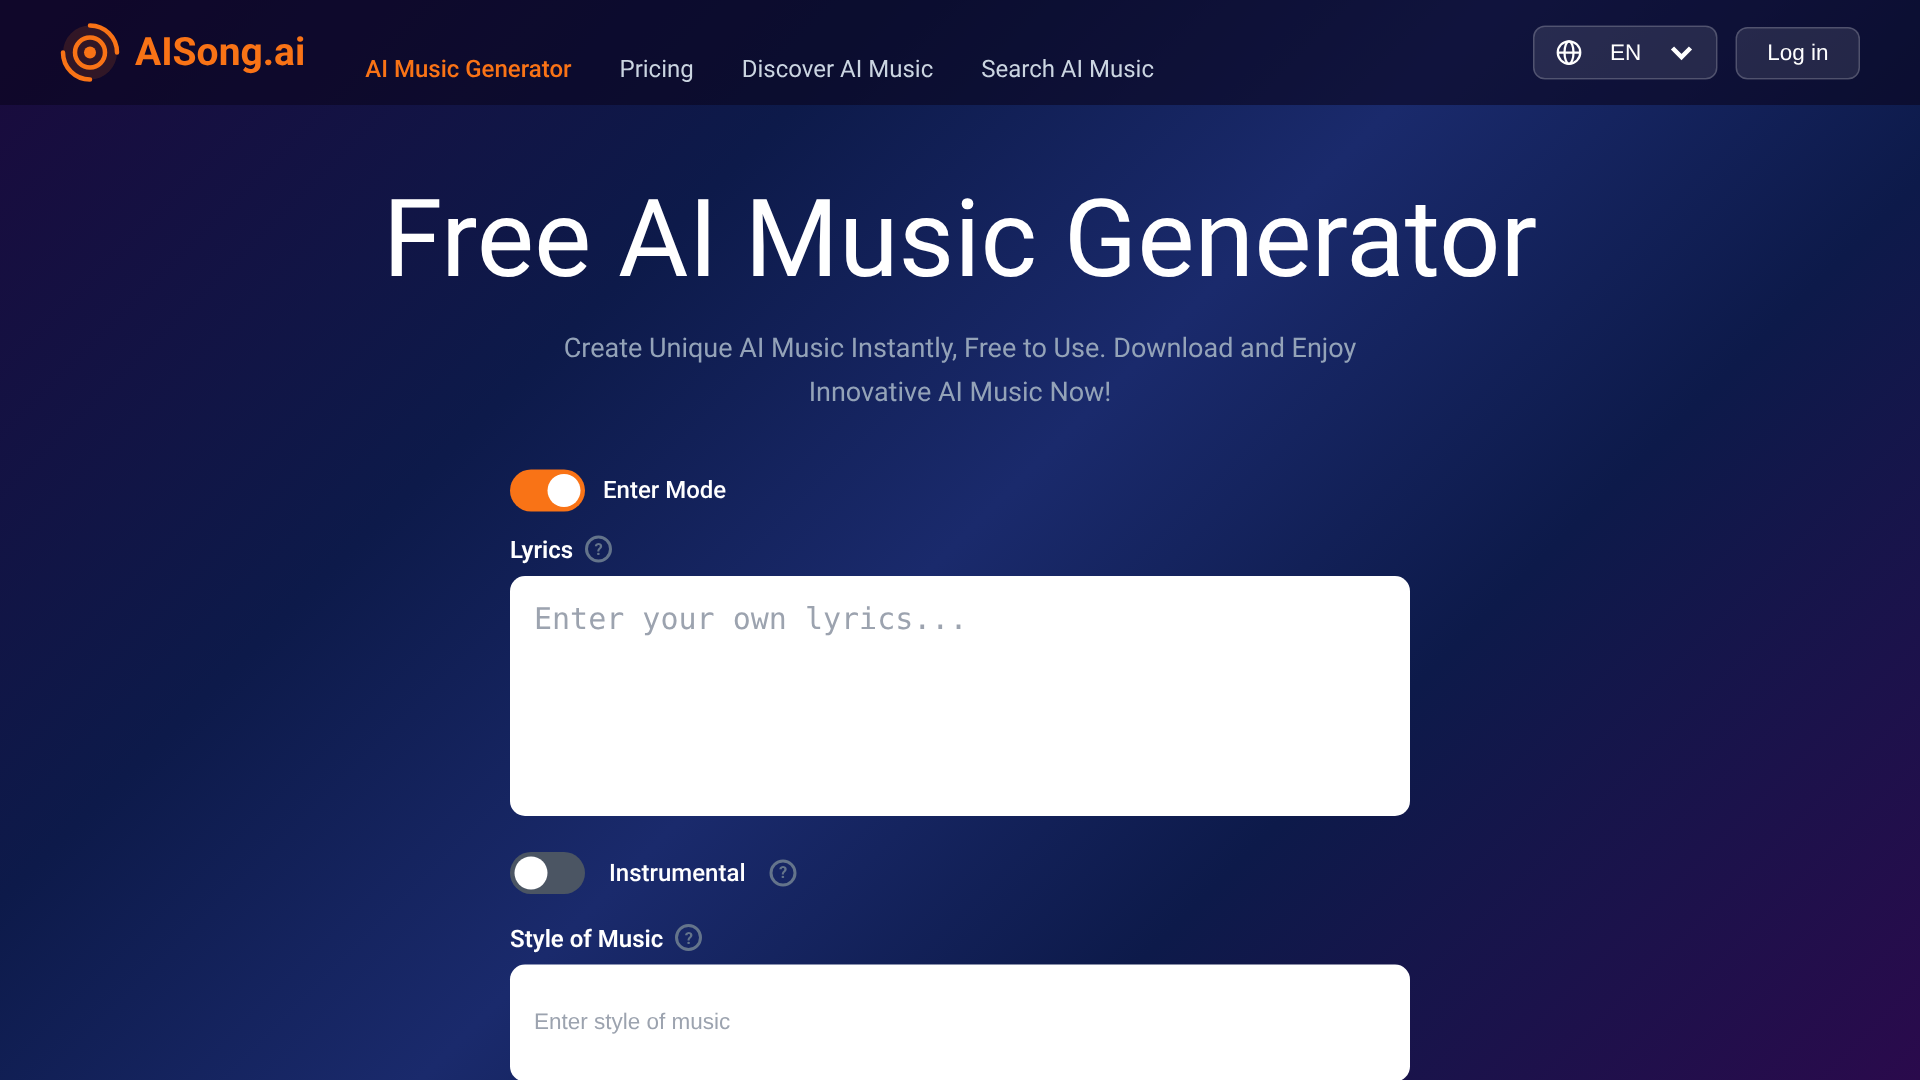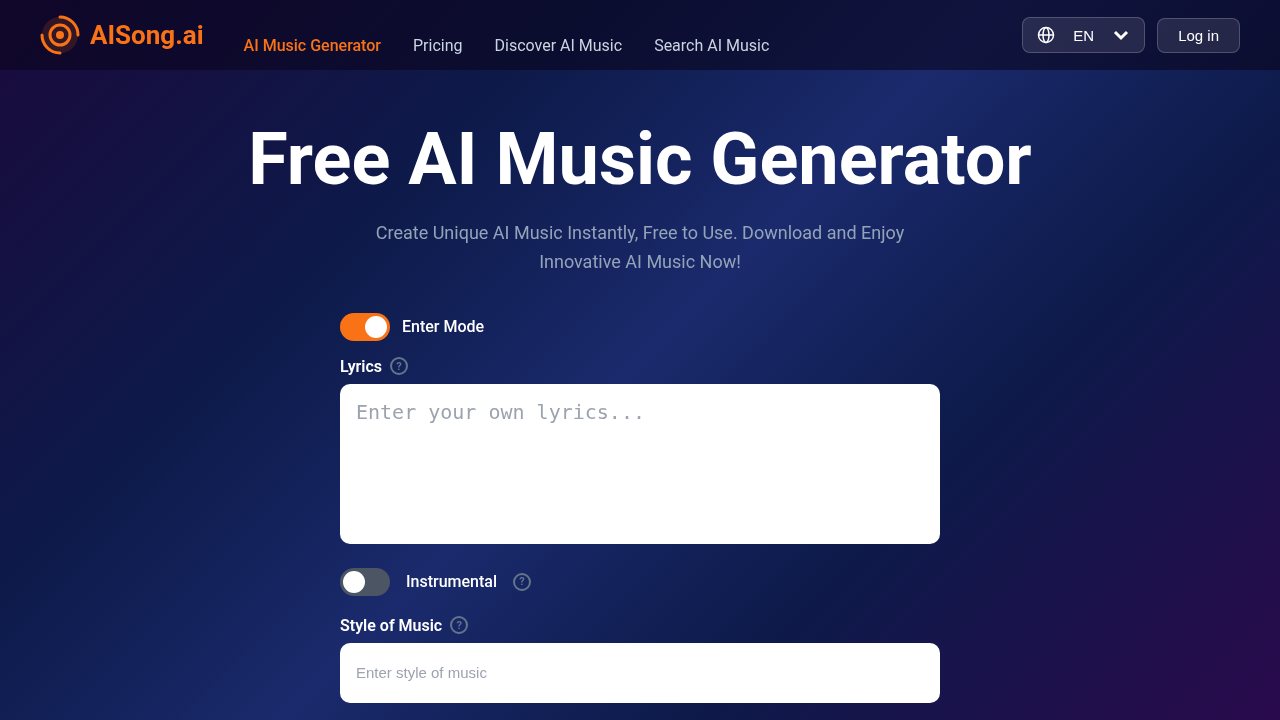--- a/index.html
+++ b/index.html
@@ -106,21 +106,21 @@
     
     .main-content {
       display: flex;
       flex-direction: column;
       align-items: center;
       padding-top: 50px;
     }
 
     .hero-title {
       font-size: 72px;
-      font-weight: 700;
+      font-weight: 400;
       color: white;
       text-align: center;
       margin-bottom: 20px;
       line-height: 1.1;
     }
 
     .hero-subtitle {
       font-size: 18px;
       color: #94a3b8;
       text-align: center;
@@ -245,21 +245,21 @@
     .instrumental-row {
       display: flex;
       align-items: center;
       gap: 16px;
       margin-bottom: 20px;
     }
 
     
     .style-input {
       width: 100%;
-      height: 60px;
+      height: 78px;
       background: white;
       border: none;
       border-radius: 10px;
       padding: 16px;
       font-size: 15px;
       color: #9ca3af;
       outline: none;
     }
 
     .style-input::placeholder {

